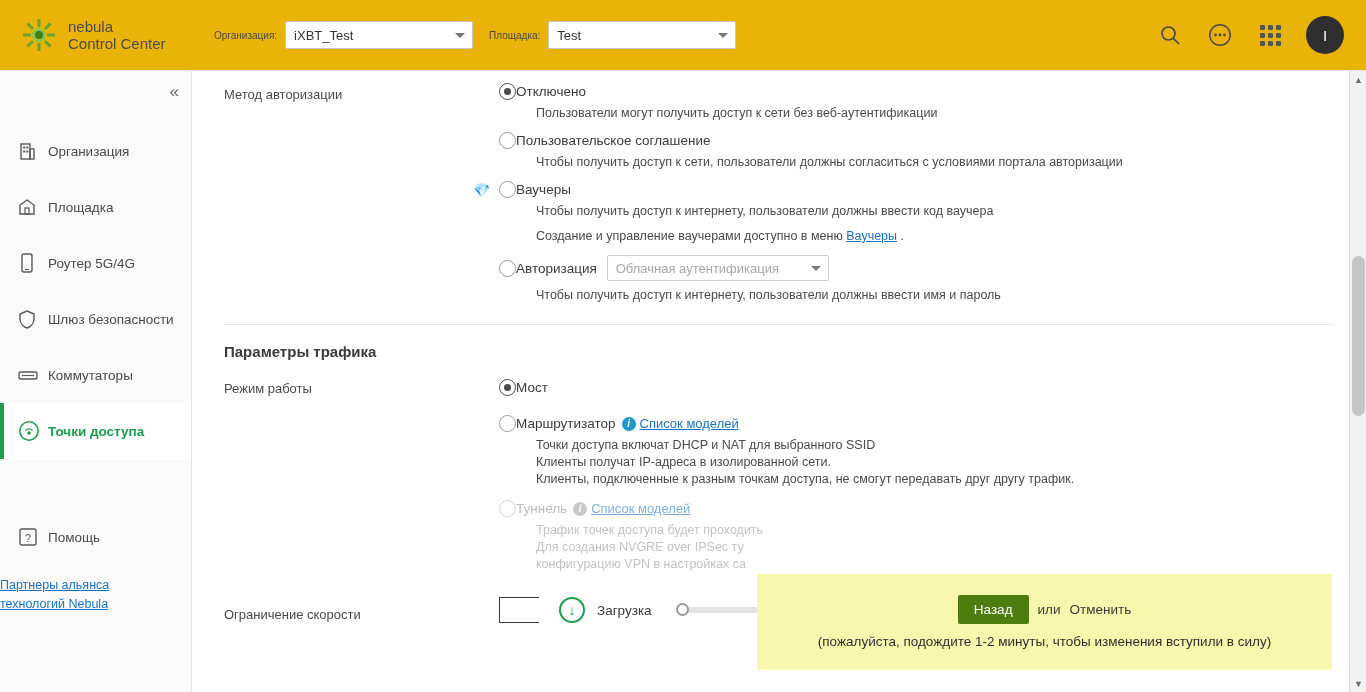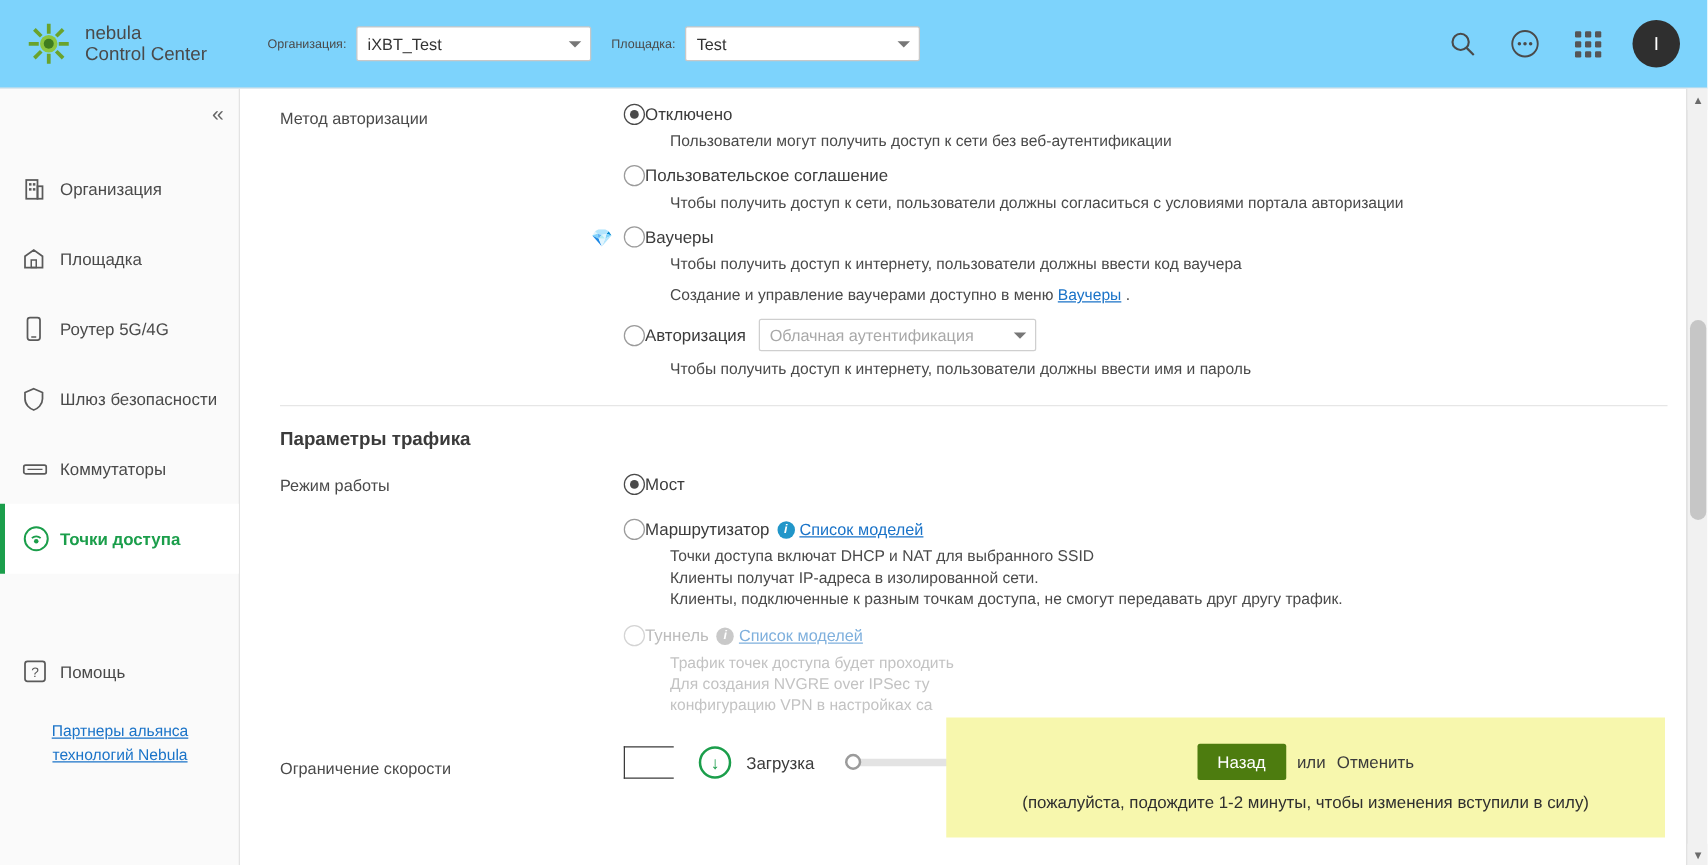--- a/index.html
+++ b/index.html
@@ -10,21 +10,21 @@
     font-size: 13px;
     color: #333;
     background: #ffffff;
     overflow: hidden;
     position: relative;
   }
 
   
   .topbar {
     position: absolute; top: 0; left: 0; width: 1366px; height: 71px;
-    background: #7dd3fc;
+    background: #eab308;
     border-bottom: 1px solid #e3e3e3;
     display: flex; align-items: center;
   }
   .brand { display: flex; align-items: center; margin-left: 20px; width: 178px; }
   .brand-logo { width: 38px; height: 38px; position: relative; }
   .brand-text { margin-left: 10px; line-height: 1.15; }
   .brand-text .t1 { font-size: 15px; color: #4a4a4a; }
   .brand-text .t2 { font-size: 15px; color: #4a4a4a; }
 
   .field-group { display: flex; align-items: center; margin-left: 16px; }
@@ -65,21 +65,21 @@
     font-size: 13.5px; color: #4a4a4a; position: relative;
   }
   .nav-item .ni-icon { width: 30px; display: flex; align-items: center; color: #5a5a5a; }
   .nav-item.active { background: #ffffff; color: #1b9e4b; font-weight: bold; }
   .nav-item.active::before {
     content: ""; position: absolute; left: 0; top: 0; bottom: 0; width: 4px; background: #1b9e4b;
   }
   .nav-item.active .ni-icon { color: #1b9e4b; }
   .nav-spacer { height: 50px; }
   .partners {
-    position: absolute; left: 0; width: 192px; top: 505px; text-align: center;
+    position: absolute; left: 0; width: 192px; top: 505px; 
     font-size: 12.5px; color: #1a73c8; line-height: 1.5;
   }
   .partners a { color: #1a73c8; text-decoration: underline; }
 
   
   .content {
     position: absolute; top: 71px; left: 192px; width: 1174px; height: 621px;
     background: #fff; overflow: hidden;
   }
   .section { padding: 0 32px; }

